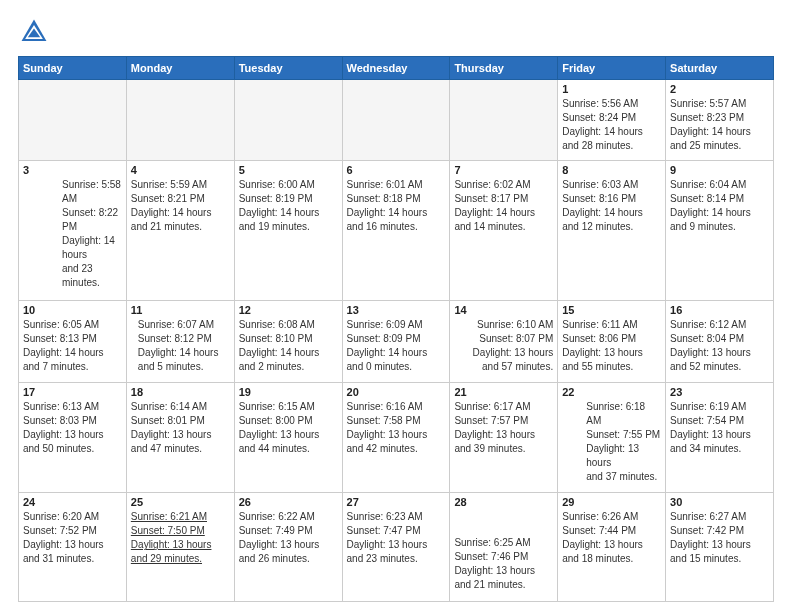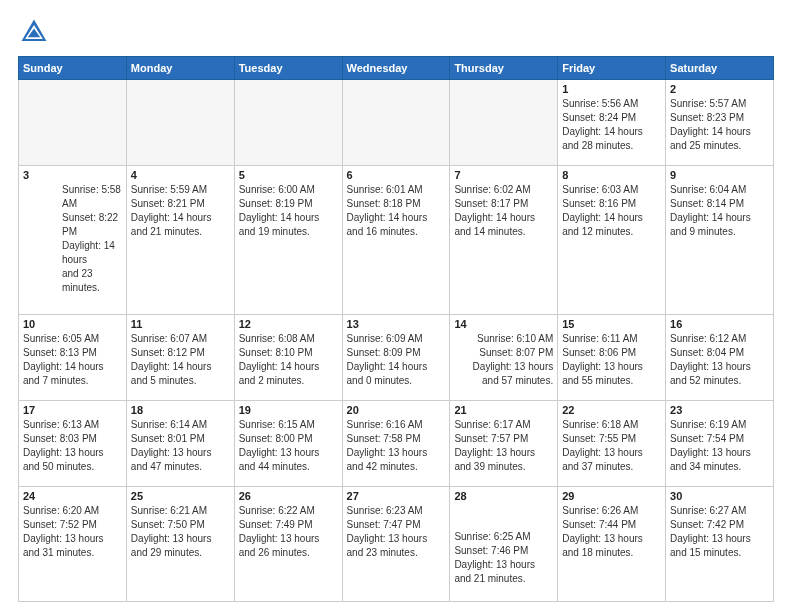--- a/index.html
+++ b/index.html
@@ -206,21 +206,21 @@
         <tr>
           <td>
             <span class="day-num">10</span>
             <div class="day-info" style="white-space: pre-line;">Sunrise: 6:05 AM
 Sunset: 8:13 PM
 Daylight: 14 hours
 and 7 minutes.</div>
           </td>
           <td>
             <span class="day-num">11</span>
-            <div class="day-info" style="white-space: pre-line;">Sunrise: 6:07 AM
+            <div class="day-info" style="white-space: pre-line; margin-left: 7px;">Sunrise: 6:07 AM
 Sunset: 8:12 PM
 Daylight: 14 hours
 and 5 minutes.</div>
           </td>
           <td>
             <span class="day-num">12</span>
             <div class="day-info" style="white-space: pre-line;">Sunrise: 6:08 AM
 Sunset: 8:10 PM
 Daylight: 14 hours
 and 2 minutes.</div>
@@ -285,21 +285,21 @@
           </td>
           <td>
             <span class="day-num">21</span>
             <div class="day-info" style="white-space: pre-line;">Sunrise: 6:17 AM
 Sunset: 7:57 PM
 Daylight: 13 hours
 and 39 minutes.</div>
           </td>
           <td>
             <span class="day-num">22</span>
-            <div class="day-info" style="white-space: pre-line;">Sunrise: 6:18 AM
+            <div class="day-info" style="white-space: pre-line; margin-left: 24px;">Sunrise: 6:18 AM
 Sunset: 7:55 PM
 Daylight: 13 hours
 and 37 minutes.</div>
           </td>
           <td>
             <span class="day-num">23</span>
             <div class="day-info" style="white-space: pre-line;">Sunrise: 6:19 AM
 Sunset: 7:54 PM
 Daylight: 13 hours
 and 34 minutes.</div>
@@ -308,21 +308,21 @@
         <tr>
           <td>
             <span class="day-num">24</span>
             <div class="day-info" style="white-space: pre-line;">Sunrise: 6:20 AM
 Sunset: 7:52 PM
 Daylight: 13 hours
 and 31 minutes.</div>
           </td>
           <td>
             <span class="day-num">25</span>
-            <div class="day-info" style="white-space: pre-line;">Sunrise: 6:21 AM
+            <div class="day-info" style="white-space: pre-line; text-decoration: underline;">Sunrise: 6:21 AM
 Sunset: 7:50 PM
 Daylight: 13 hours
 and 29 minutes.</div>
           </td>
           <td>
             <span class="day-num">26</span>
             <div class="day-info" style="white-space: pre-line;">Sunrise: 6:22 AM
 Sunset: 7:49 PM
 Daylight: 13 hours
 and 26 minutes.</div>

